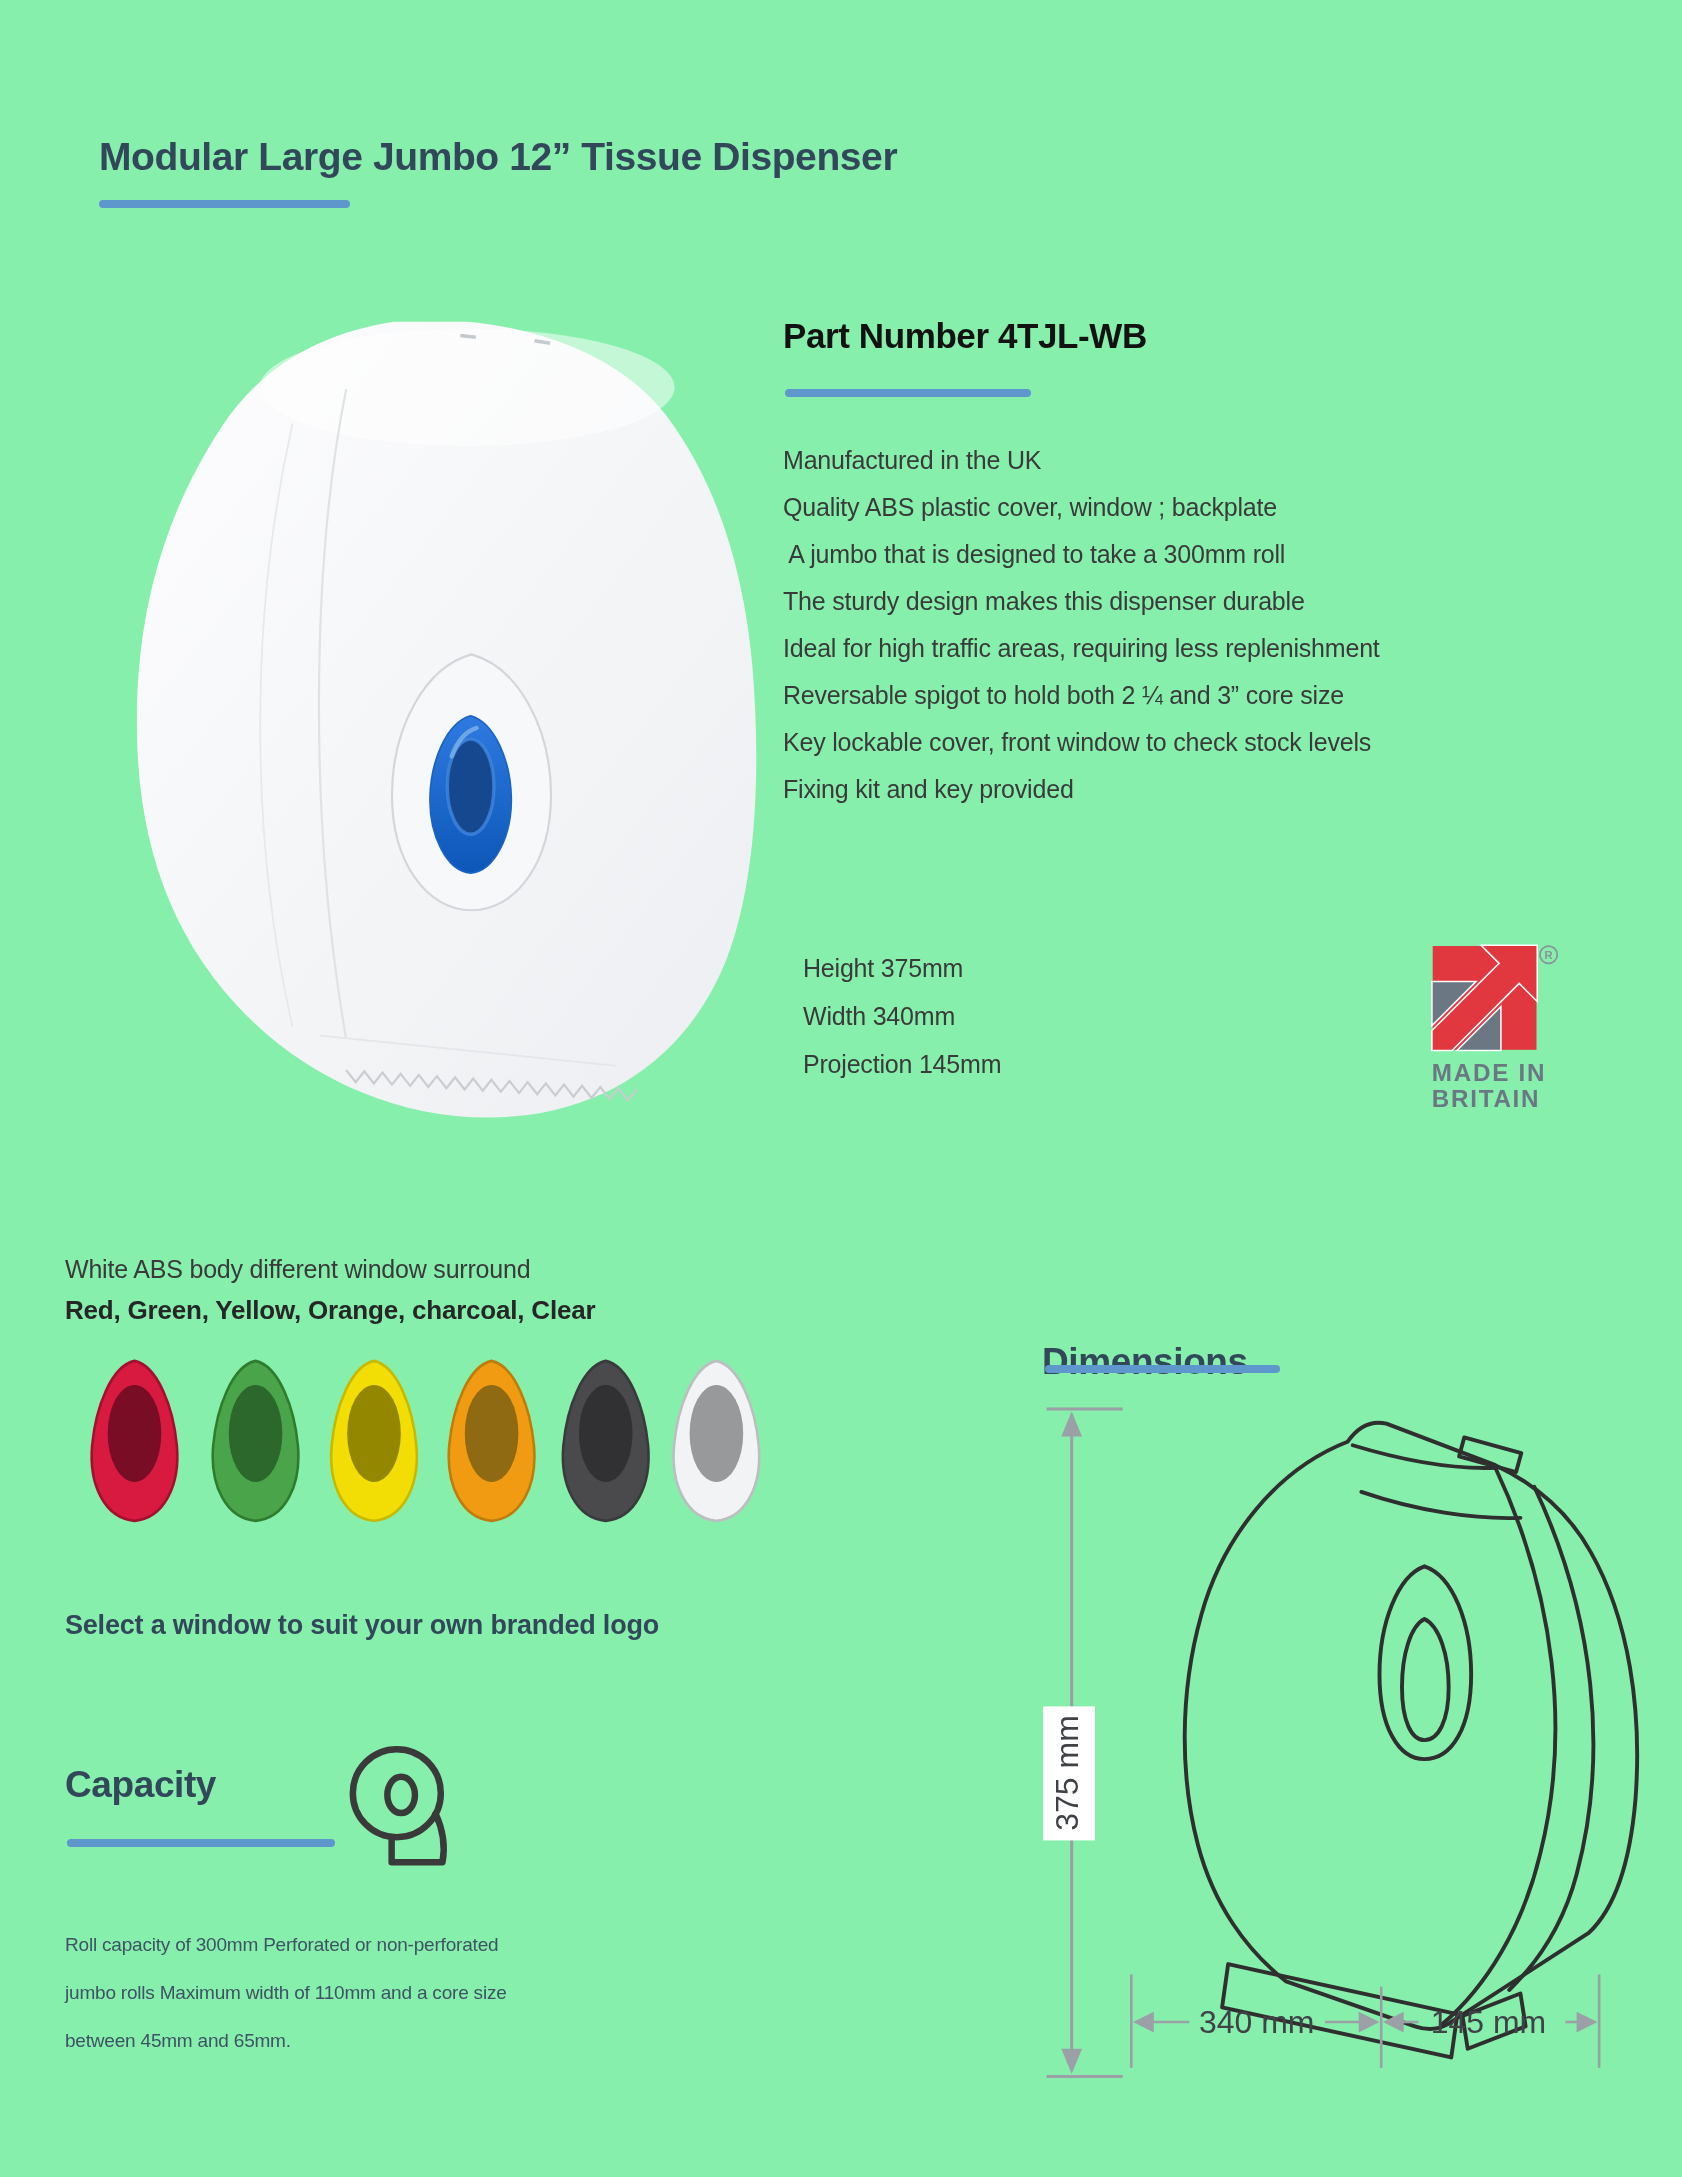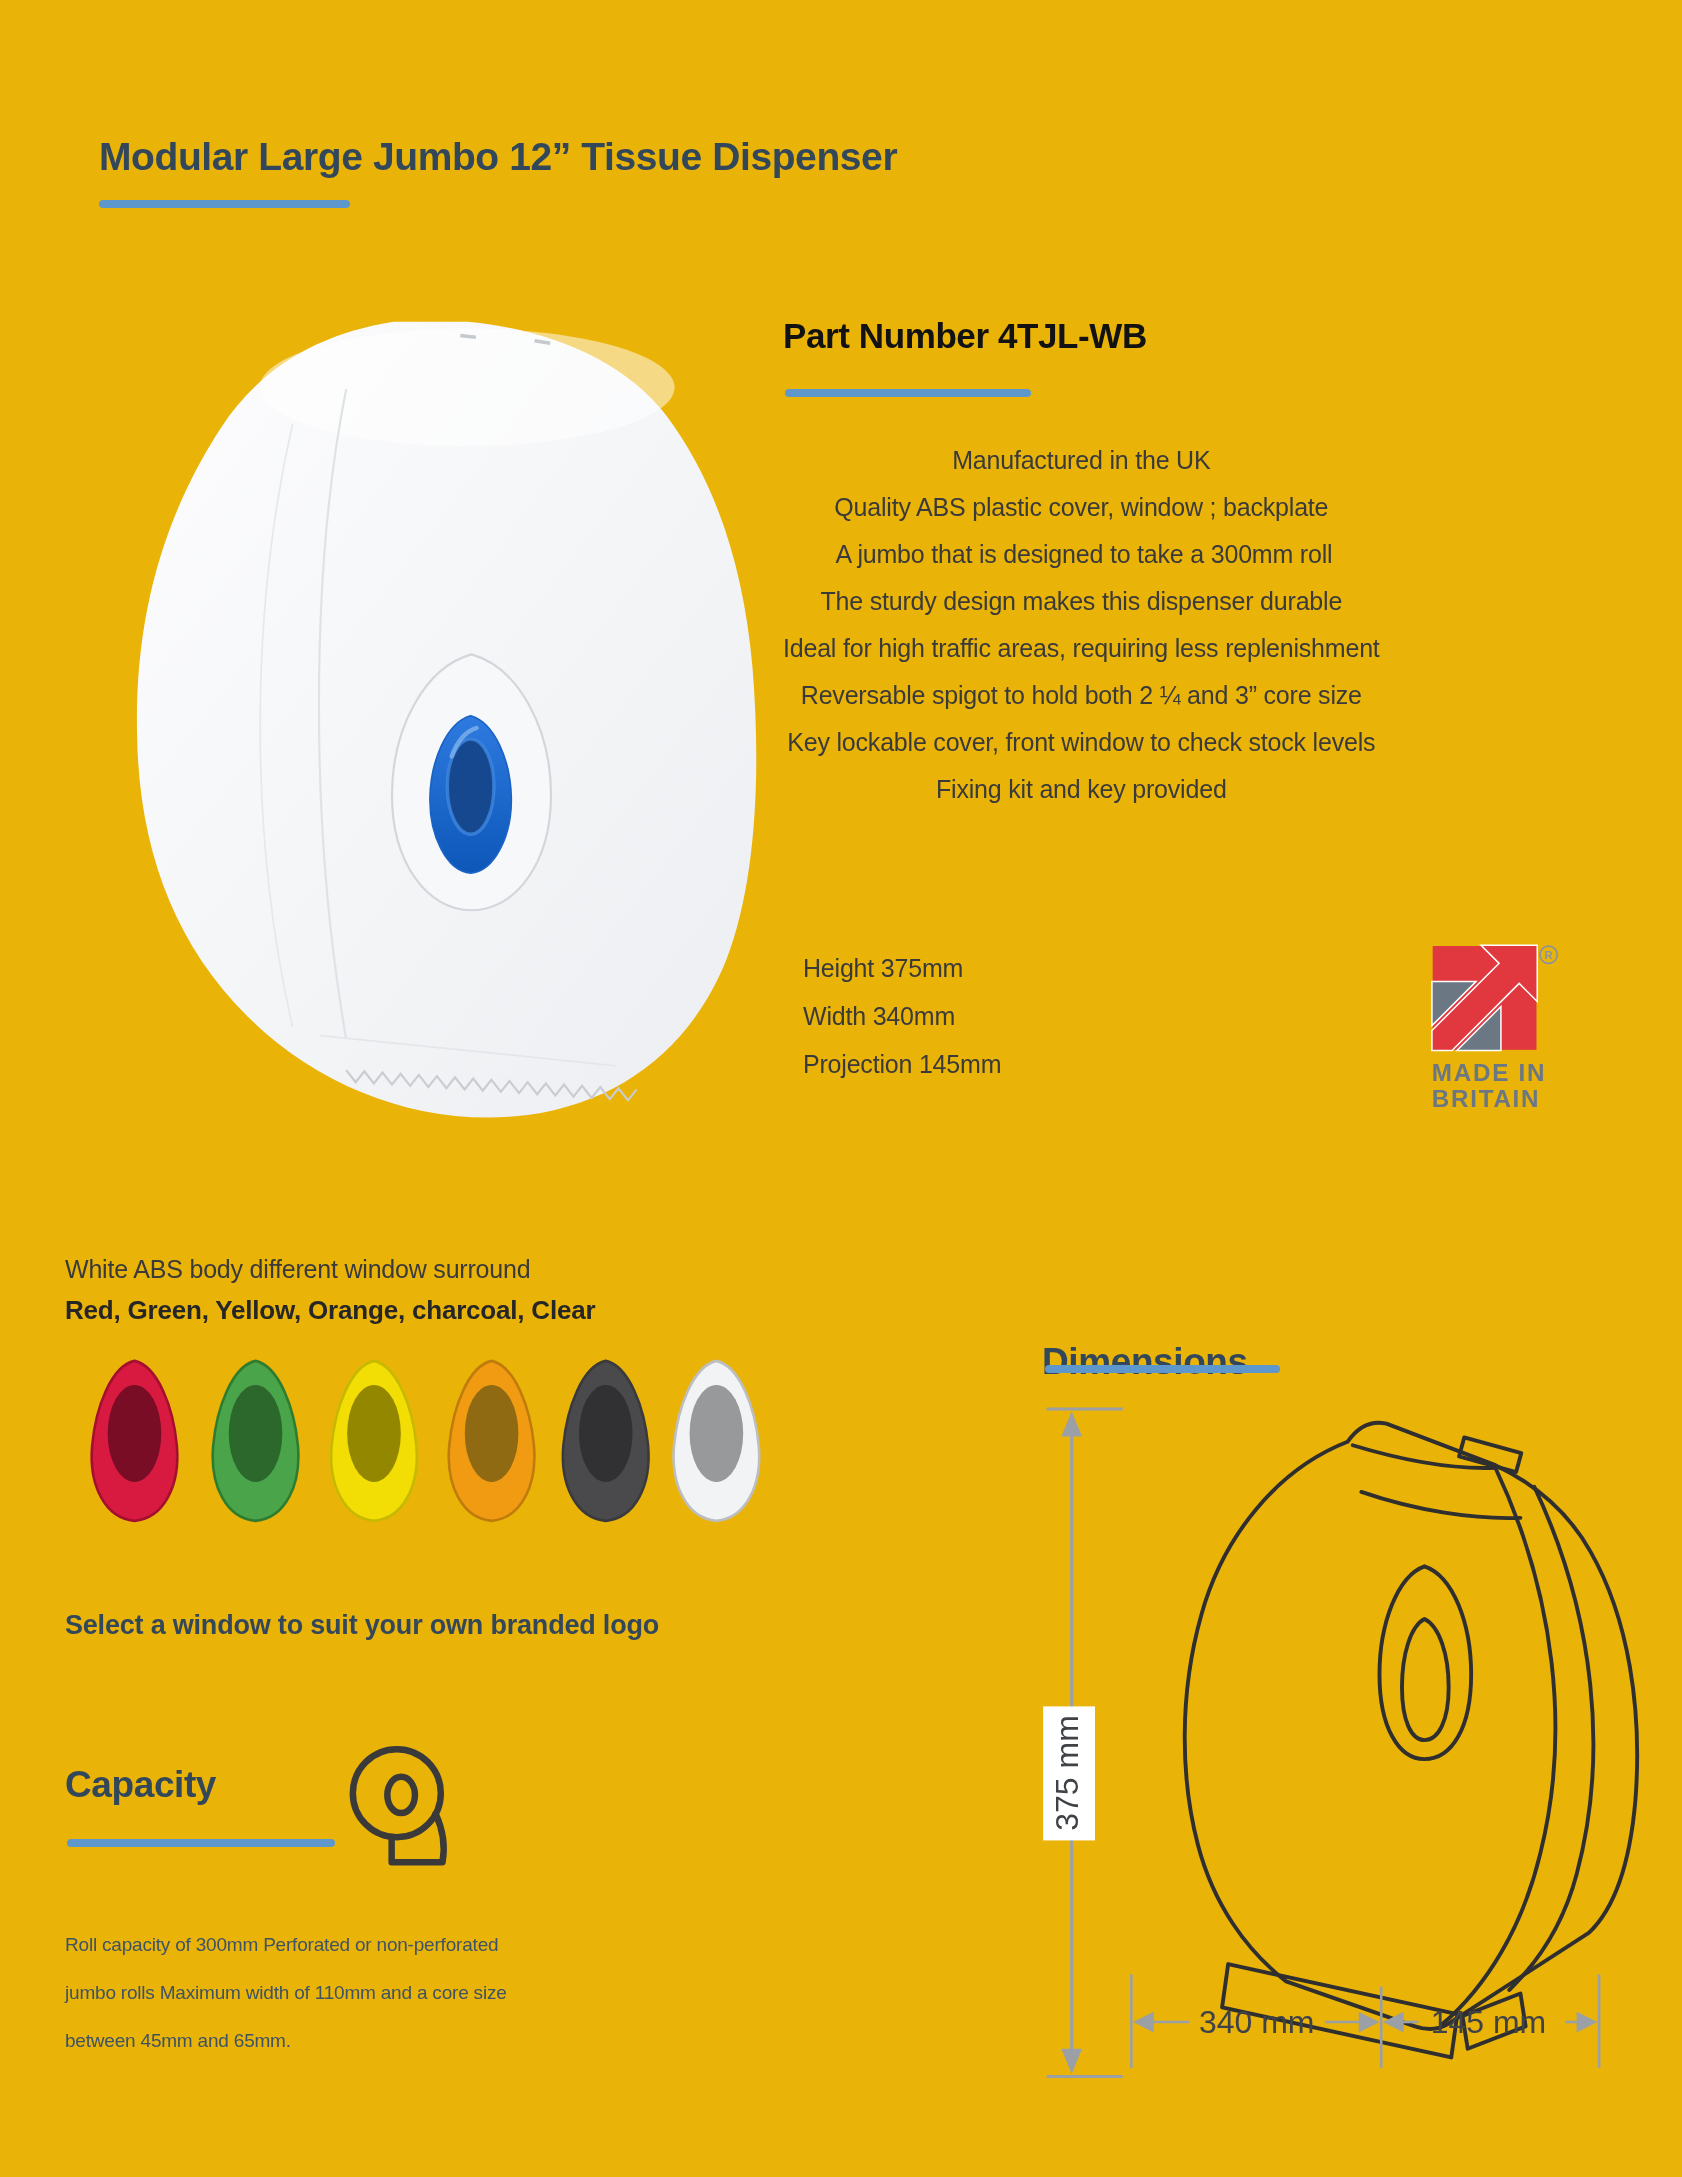--- a/index.html
+++ b/index.html
@@ -1,24 +1,24 @@
 <!DOCTYPE html>
 <html style="font-size:14px"><head>
 <meta charset="utf-8">
 <style>
   html,body{margin:0;padding:0;background:#ffffff;}
-  #canvas{position:relative;width:1683px;height:2177px;background:#eab308;
+  #canvas{position:relative;width:1683px;height:2177px;background:#86efac;
           font-family:"Liberation Sans",sans-serif;overflow:hidden;}
   .abs{position:absolute;}
   .rule{position:absolute;height:7.8px;border-radius:4.3px;background:#5e97cc;}
   .h1{font-size:39px;font-weight:bold;color:#33475a;letter-spacing:-0.4px;}
   .h2{font-size:35px;font-weight:bold;color:#121212;letter-spacing:-0.4px;}
   .h3{font-size:37px;font-weight:bold;color:#33475a;letter-spacing:-0.4px;}
   .body-text{font-size:25px;color:#3a3a3a;letter-spacing:-0.2px;}
-  .feat{line-height:47px;white-space:pre;text-align:center;}
+  .feat{line-height:47px;white-space:pre;}
   .spec{line-height:48px;margin-left:20px;}
   .tagline{font-size:25px;font-weight:bold;font-style:italic;color:#262626;letter-spacing:-0.2px;}
   .win-intro{font-size:25px;color:#3a3a3a;letter-spacing:-0.2px;margin-top:20px;}
   .win-colors{font-size:26px;font-weight:bold;color:#262626;letter-spacing:-0.2px;margin-top:16px;}
   .select-note{font-size:27px;font-weight:bold;color:#33475a;letter-spacing:-0.2px;}
   .cap-line{line-height:48px;}
   .cap-text{font-size:19px;color:#3e5364;letter-spacing:-0.2px;}
   svg text{font-family:"Liberation Sans",sans-serif;}
 </style>
 </head>

